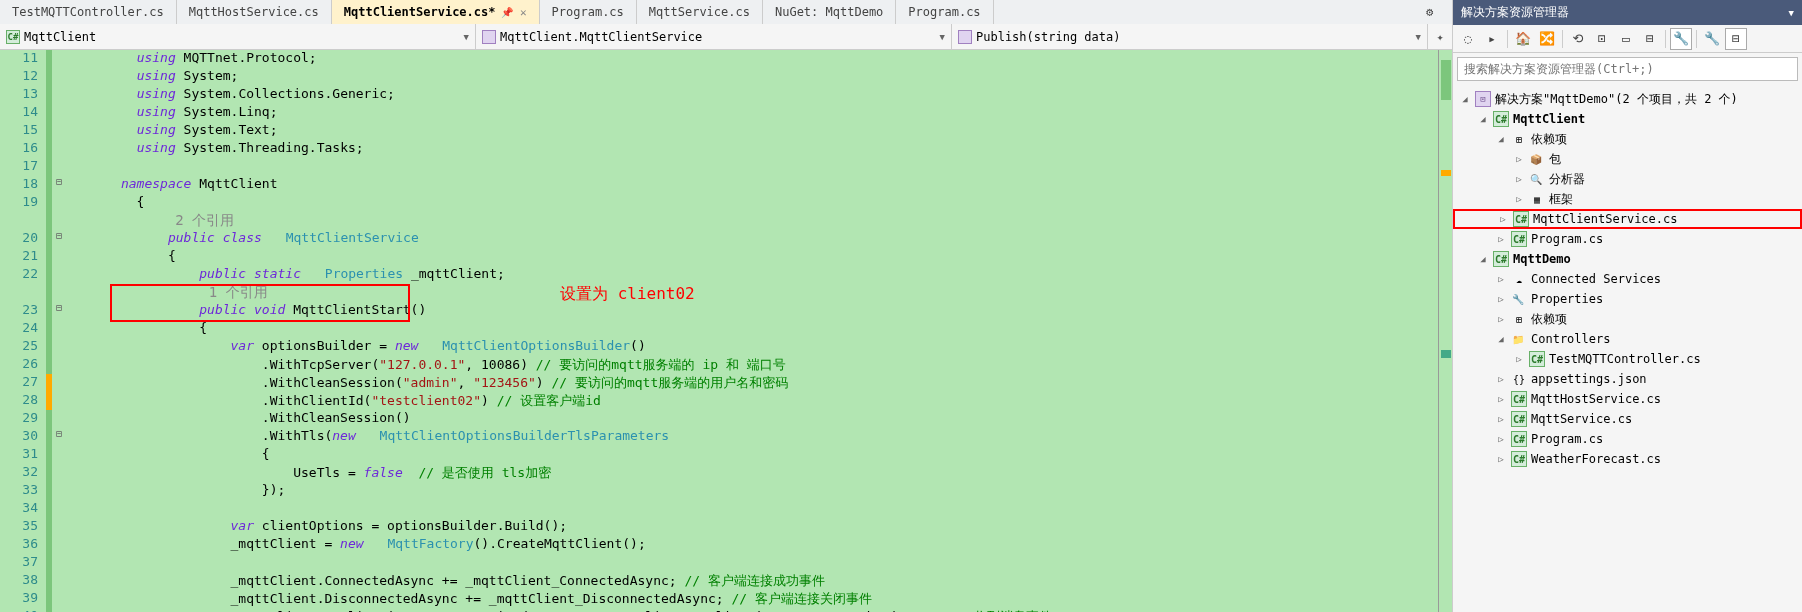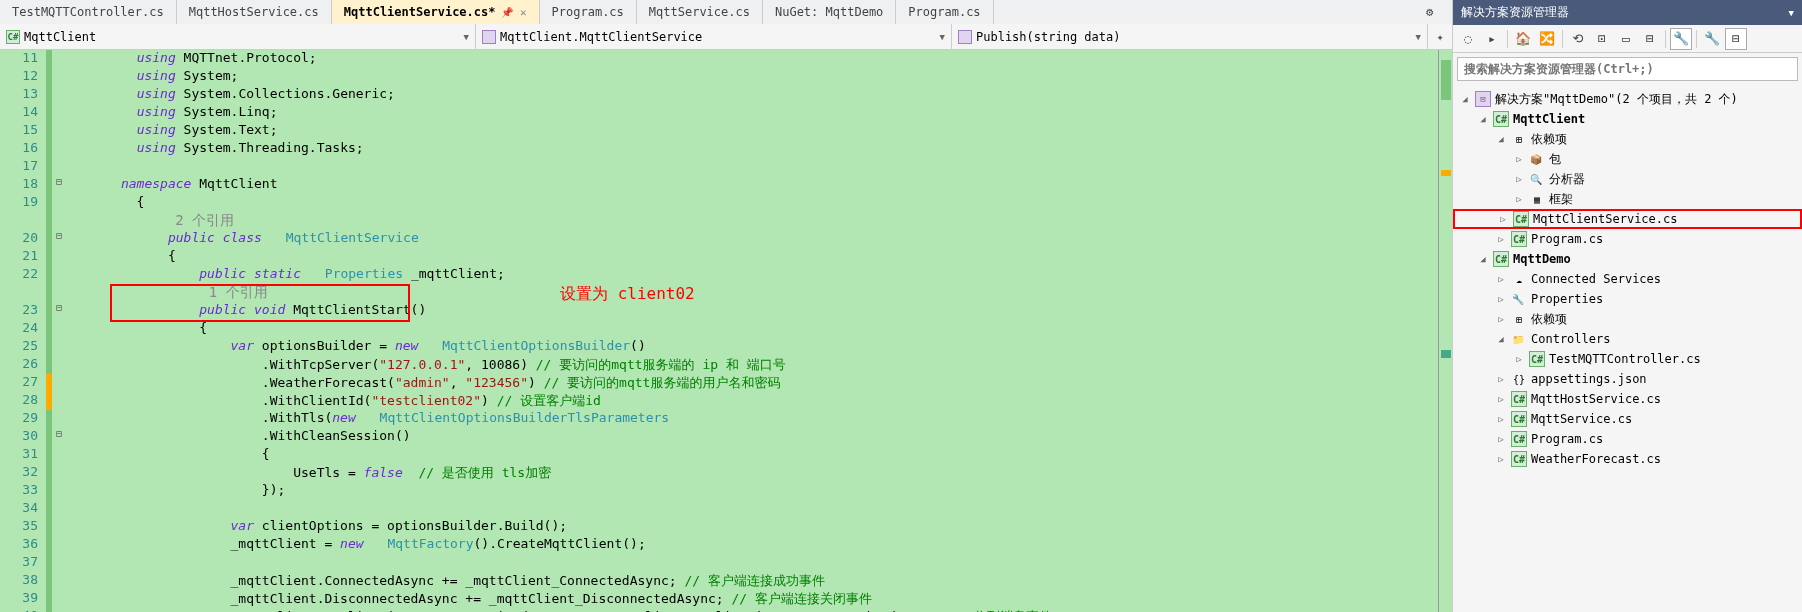--- a/index.html
+++ b/index.html
@@ -35,21 +35,21 @@
 .ovw { width: 14px; background: #b2e6b2; border-left: 1px solid #999; position: relative; }
 .ovw-mark { position: absolute; left: 2px; width: 10px; height: 4px; }
 .sidebar { width: 350px; background: #f5f5f5; display: flex; flex-direction: column; border-left: 1px solid #ccc; }
 .sb-title { background: #4a5a7a; color: #fff; padding: 4px 8px; font-size: 12px; display: flex; align-items: center; }
 .sb-title .arrow { margin-left: auto; font-size: 9px; }
 .sb-toolbar { display: flex; height: 28px; align-items: center; padding: 0 4px; gap: 2px; border-bottom: 1px solid #ccc; }
 .sb-tb-btn { width: 22px; height: 22px; display: flex; align-items: center; justify-content: center; font-size: 13px; color: #444; cursor: pointer; }
 .sb-tb-btn.boxed { border: 1px solid #aaa; background: #fff; }
 .sb-sep { width: 1px; height: 18px; background: #ccc; margin: 0 2px; }
 .sb-search { margin: 4px; border: 1px solid #bbb; background: #fff; }
-.sb-search input { width: 100%; border: none; padding: 4px 6px; font-size: 12px; color: #000000; outline: none; font-weight: bold; }
+.sb-search input { width: 100%; border: none; padding: 4px 6px; font-size: 12px; color: #000000; outline: none; }
 .sb-tree { flex: 1; padding: 4px 0; font-size: 12px; overflow: auto; }
 .tn { display: flex; align-items: center; height: 20px; padding-left: 6px; cursor: pointer; gap: 4px; }
 .tn-exp { width: 12px; text-align: center; color: #666; font-size: 9px; }
 .tn-icon { width: 16px; height: 16px; display: inline-flex; align-items: center; justify-content: center; font-size: 10px; }
 .tn-label.bold { font-weight: bold; }
 .sln-icon { background: #e0d4f0; color: #6a4a8a; border: 1px solid #a080c0; font-size: 9px; }
 .folder-icon { color: #d4a030; }
 .red-box2 { border: 2px solid #ff0000; }
 .indent-1 { padding-left: 20px; }
 .indent-2 { padding-left: 38px; }
@@ -283,24 +283,24 @@
         <div class="code-line"><span>        {</span></div>
         <div class="code-line"><span class="ref">            2 个引用</span></div>
         <div class="code-line"><span>            </span><span class="kw">public class</span><span> </span><span class="type">MqttClientService</span></div>
         <div class="code-line"><span>            {</span></div>
         <div class="code-line"><span>                </span><span class="kw">public static</span><span> </span><span class="type">Properties</span><span> _mqttClient;</span></div>
         <div class="code-line"><span class="ref">                1 个引用</span></div>
         <div class="code-line"><span>                </span><span class="kw">public void</span><span> MqttClientStart()</span></div>
         <div class="code-line"><span>                {</span></div>
         <div class="code-line"><span>                    </span><span class="kw">var</span><span> optionsBuilder = </span><span class="kw">new</span><span> </span><span class="type">MqttClientOptionsBuilder</span><span>()</span></div>
         <div class="code-line"><span>                        .WithTcpServer(</span><span class="str">"127.0.0.1"</span><span>, 10086) </span><span class="cmt">// 要访问的mqtt服务端的 ip 和 端口号</span></div>
-        <div class="code-line"><span>                        .WeatherForecast(</span><span class="str">"admin"</span><span>, </span><span class="str">"123456"</span><span>) </span><span class="cmt">// 要访问的mqtt服务端的用户名和密码</span></div>
+        <div class="code-line"><span>                        .WithCleanSession(</span><span class="str">"admin"</span><span>, </span><span class="str">"123456"</span><span>) </span><span class="cmt">// 要访问的mqtt服务端的用户名和密码</span></div>
         <div class="code-line"><span>                        .WithClientId(</span><span class="str">"testclient02"</span><span>) </span><span class="cmt">// 设置客户端id</span></div>
+        <div class="code-line"><span>                        .WithCleanSession()</span></div>
         <div class="code-line"><span>                        .WithTls(</span><span class="kw">new</span><span> </span><span class="type">MqttClientOptionsBuilderTlsParameters</span></div>
-        <div class="code-line"><span>                        .WithCleanSession()</span></div>
         <div class="code-line"><span>                        {</span></div>
         <div class="code-line"><span>                            UseTls = </span><span class="kw">false</span><span>  </span><span class="cmt">// 是否使用 tls加密</span></div>
         <div class="code-line"><span>                        });</span></div>
         <div class="code-line"></div>
         <div class="code-line"><span>                    </span><span class="kw">var</span><span> clientOptions = optionsBuilder.Build();</span></div>
         <div class="code-line"><span>                    _mqttClient = </span><span class="kw">new</span><span> </span><span class="type">MqttFactory</span><span>().CreateMqttClient();</span></div>
         <div class="code-line"></div>
         <div class="code-line"><span>                    _mqttClient.ConnectedAsync += _mqttClient_ConnectedAsync; </span><span class="cmt">// 客户端连接成功事件</span></div>
         <div class="code-line"><span>                    _mqttClient.DisconnectedAsync += _mqttClient_DisconnectedAsync; </span><span class="cmt">// 客户端连接关闭事件</span></div>
         <div class="code-line"><span>                    _mqttClient.ApplicationMessageReceivedAsync += _mqttClient_ApplicationMessageReceivedAsync; </span><span class="cmt">// 收到消息事件</span></div>

